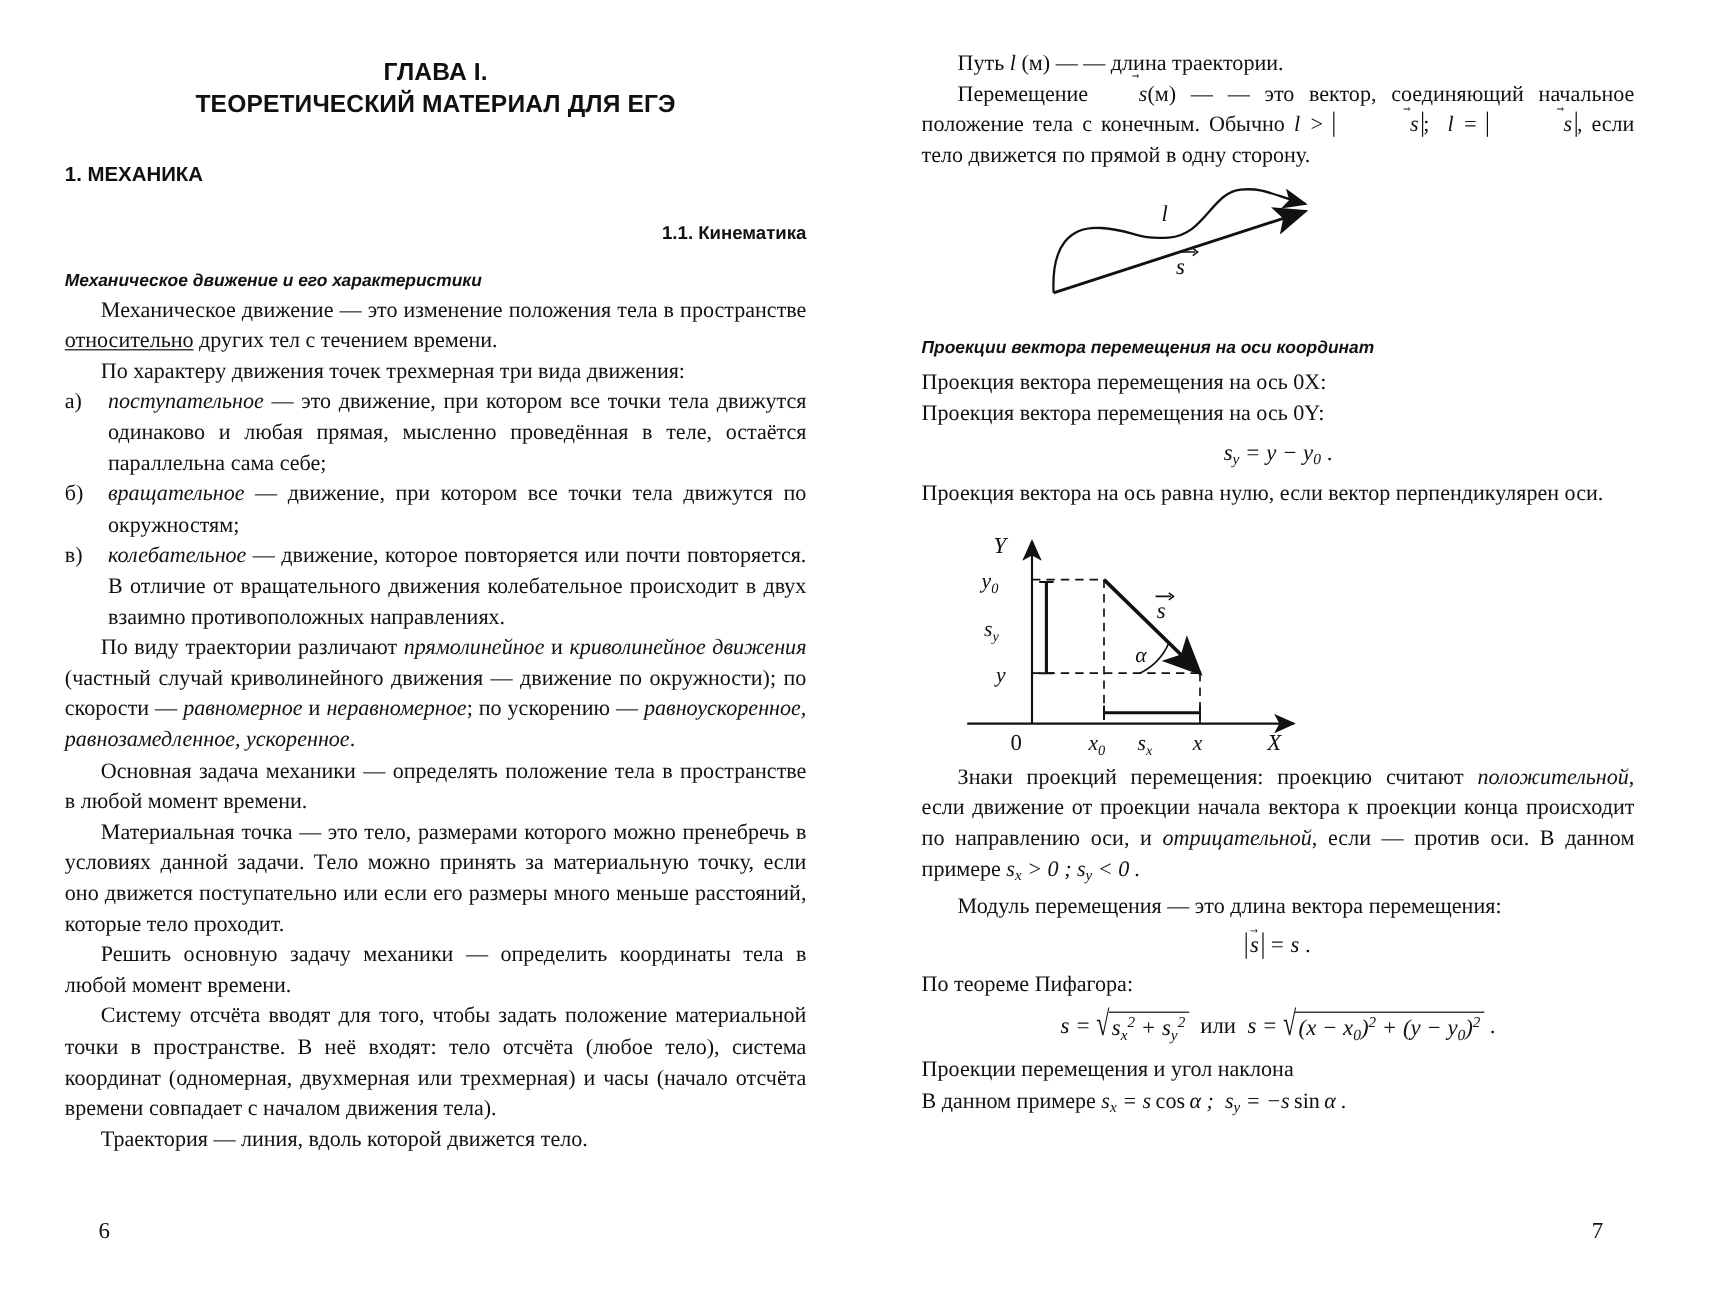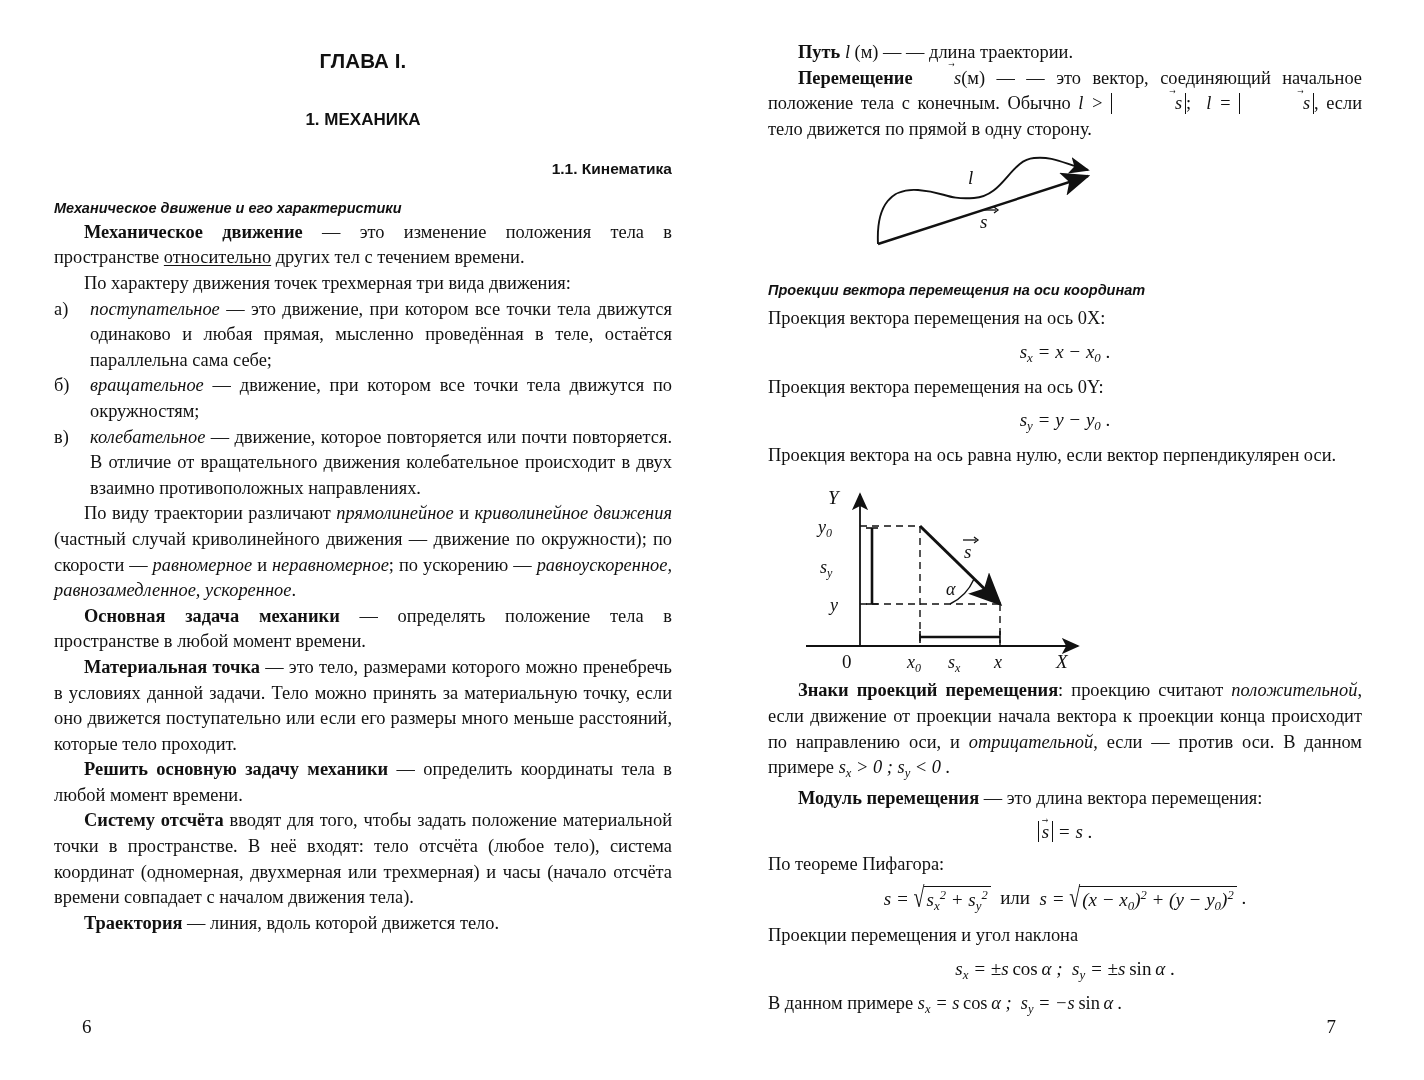--- a/index.html
+++ b/index.html
@@ -21,21 +21,21 @@
     text-align:center;
     font-family:"Liberation Sans","DejaVu Sans",sans-serif;
     font-weight:bold;
     font-size:20.5px;
     line-height:1.26;
     letter-spacing:.1px;
     margin:8px 0 0 0;
   }
   .chapter .l2{display:block;}
   .h-section{
-    text-align:center;
+    text-align:left;
     font-family:"Liberation Sans","DejaVu Sans",sans-serif;
     font-weight:bold;
     font-size:17px;
     margin:36px 0 0 0;
   }
   .h-sub{
     text-align:right;
     font-family:"Liberation Sans","DejaVu Sans",sans-serif;
     font-weight:bold;
     font-size:15.5px;
@@ -56,21 +56,21 @@
     margin:0;
     font-size:18.4px;
     line-height:25.6px;
     text-align:justify;
     text-indent:30px;
     text-justify:inter-word;
     hyphens:manual;
   }
   p.body.noindent{text-indent:0;}
 
-  b{font-weight:bold;}
+  b{font-weight:normal;}
   i,.it{font-style:italic;}
   .u{text-decoration:underline;text-underline-offset:2px;}
 
   
   .lst{margin:0;}
   .lst-item{
     display:flex;
     font-size:18.4px;
     line-height:25.6px;
     margin:0;
@@ -151,20 +151,21 @@
 </style>
 </head>
 <body>
 
 <div class="spread">
 
   <div class="page left">
 
     <div class="chapter">
       <span>ГЛАВА I.</span>
+      <span class="l2">ТЕОРЕТИЧЕСКИЙ МАТЕРИАЛ ДЛЯ ЕГЭ</span>
     </div>
 
     <div class="h-section">1. МЕХАНИКА</div>
     <div class="h-sub">1.1. Кинематика</div>
     <div class="h-italic">Механическое движение и его характеристики</div>
 
 
     <p class="body"><b>Механическое движение</b><span> — это изменение положения тела в пространстве </span><span class="u">относительно</span><span> других тел с течением времени.</span></p>
 
     <p class="body">По характеру движения точек трехмерная три вида движения:</p>
@@ -222,23 +223,20 @@
         <text x="200" y="36" font-family="Liberation Serif, serif" font-style="italic" font-size="19" fill="#111">l</text>
         <text x="212" y="80" font-family="Liberation Serif, serif" font-style="italic" font-size="19" fill="#111">s</text>
         <path d="M214,62 L228,62" stroke="#111" stroke-width="1.3" fill="none"></path>
         <path d="M226,59 L230,62 L226,65" stroke="#111" stroke-width="1.3" fill="none"></path>
       </svg>
     </div>
 
     <div class="h-italic right-col">Проекции вектора перемещения на оси координат</div>
 
     <p class="body noindent">Проекция вектора перемещения на ось 0X:</p>
-    <div class="eq">
-      <span class="math"><i>s</i><sub>x</sub> = <i>x</i> − <i>x</i><sub>0</sub></span><span class="mathup"> .</span>
-    </div>
 
     <p class="body noindent">Проекция вектора перемещения на ось 0Y:</p>
     <div class="eq">
       <span class="math"><i>s</i><sub>y</sub> = <i>y</i> − <i>y</i><sub>0</sub></span><span class="mathup"> .</span>
     </div>
 
     <p class="body noindent">Проекция вектора на ось равна нулю, если вектор перпендикулярен оси.</p>
 
     <div class="fig fig-axes">
       <svg width="590" height="196" viewBox="0 0 590 196">
@@ -309,22 +307,19 @@
       <span class="math"><i>s</i> =
         <span class="sqrt">
             <span class="radical">√</span>
             <span class="radicand">(<i>x</i> − <i>x</i><sub>0</sub>)<sup>2</sup> + (<i>y</i> − <i>y</i><sub>0</sub>)<sup>2</sup></span>
           </span>
       </span><span class="mathup"> .</span>
     </div>
 
     <p class="body noindent">Проекции перемещения и угол наклона</p>
 
-    <div class="eq">
-      <span class="math"><i>s</i><sub>x</sub> = ±<i>s</i> <span class="mathup">cos</span> α ; &nbsp;<i>s</i><sub>y</sub> = ±<i>s</i> <span class="mathup">sin</span> α</span><span class="mathup"> .</span>
-    </div>
 
     <p class="body noindent"><span>В данном примере</span>&nbsp;<span class="math"><i>s</i><sub>x</sub> = <i>s</i> <span class="mathup">cos</span> α ; &nbsp;<i>s</i><sub>y</sub> = −<i>s</i> <span class="mathup">sin</span> α .</span></p>
 
     <div class="pagenum r">7</div>
   </div>
 
 </div>
 
 </body></html>

